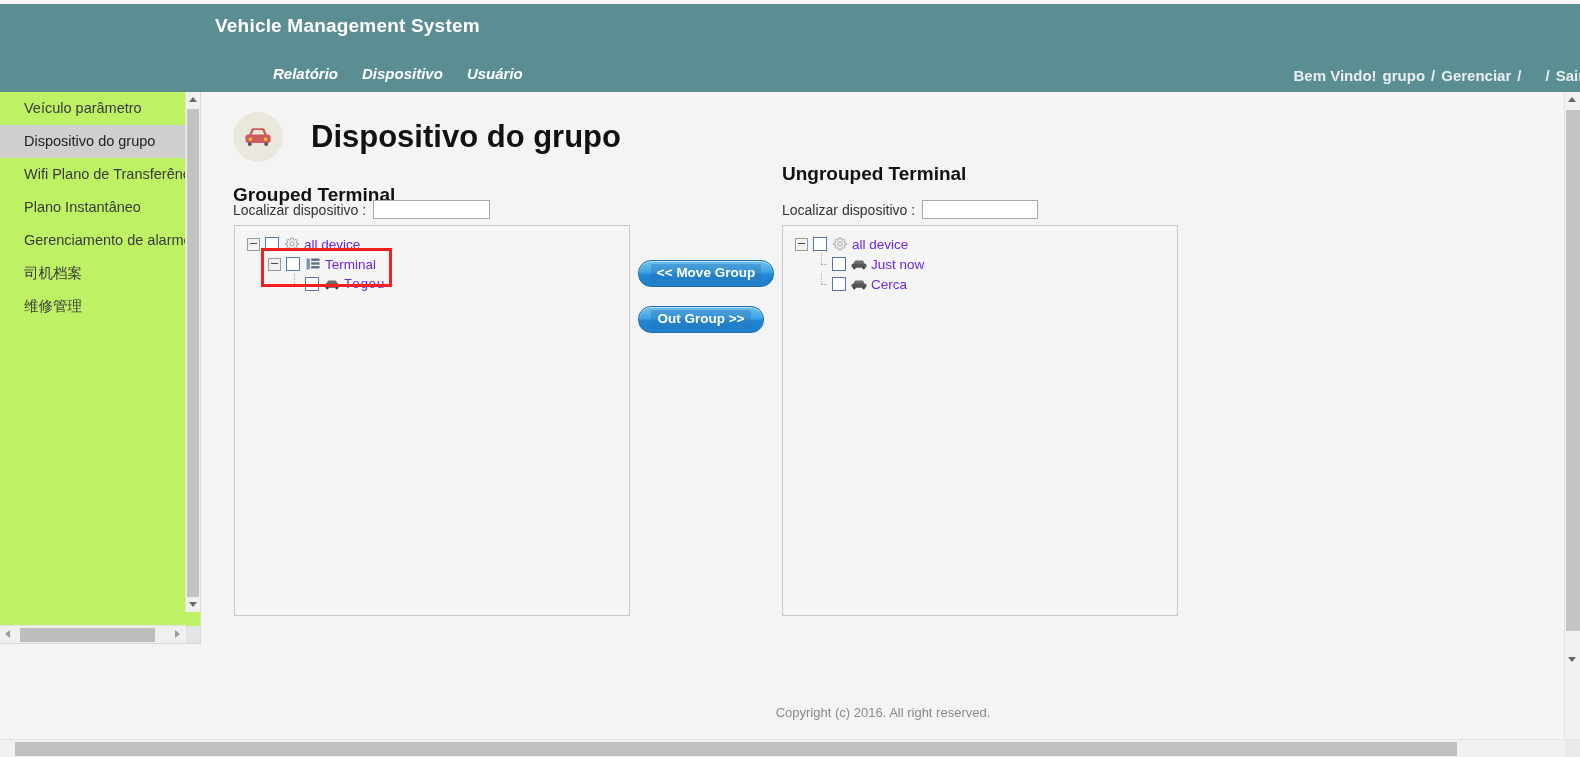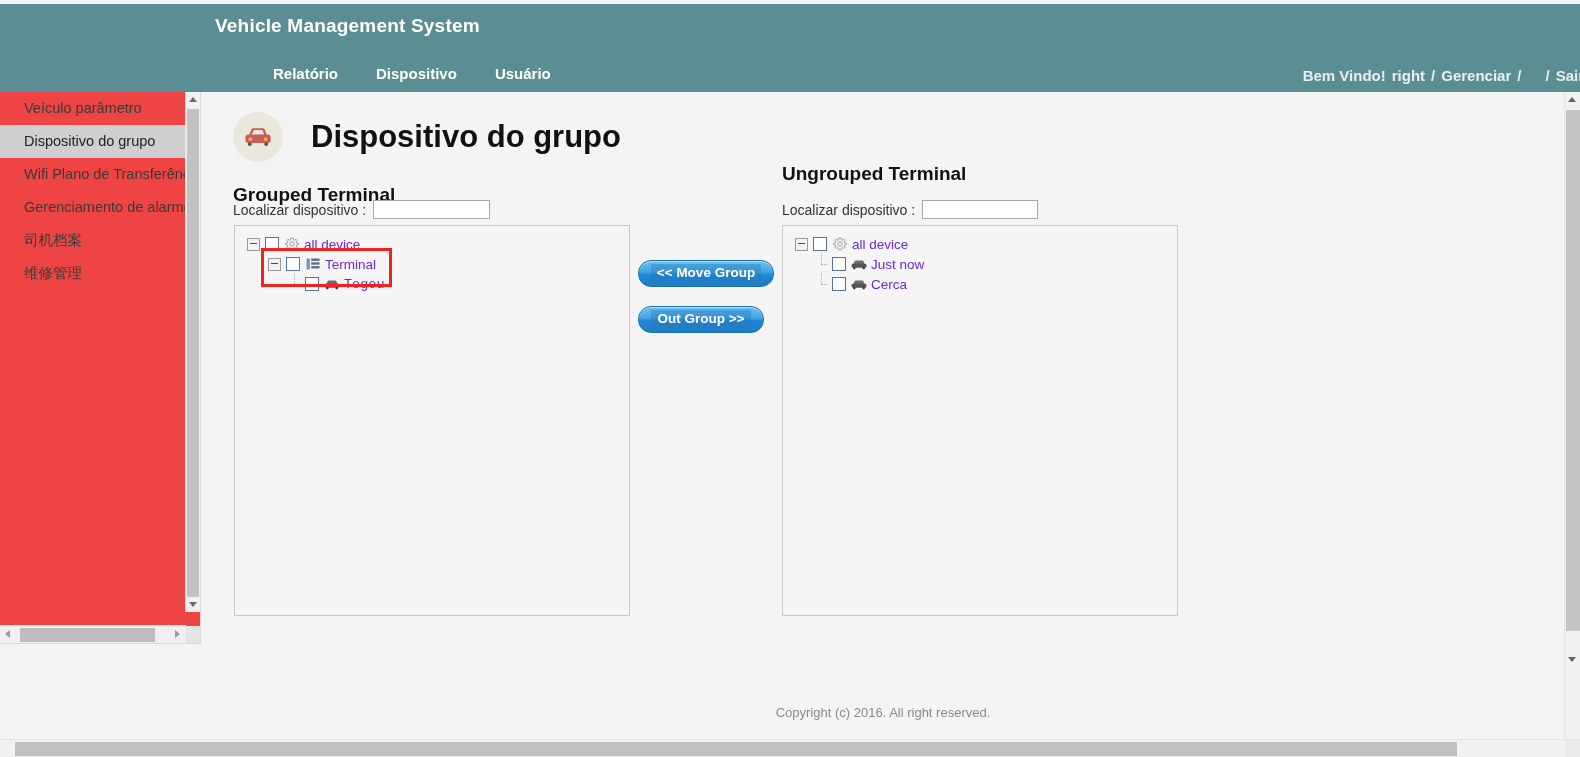--- a/index.html
+++ b/index.html
@@ -44,21 +44,22 @@
     font-size: 19px;
     font-weight: bold;
     color: #ffffff;
     letter-spacing: 0.2px;
     white-space: nowrap;
   }
   .nav {
     position: absolute;
     left: 273px; top: 61px;
     display: flex;
-    gap: 38px;
+    gap: 24px;
+    font-style: italic;
   }
   .nav-item {
     font-size: 15px;
     font-weight: bold;
     color: #ffffff;
     white-space: nowrap;
     text-decoration: none;
     cursor: pointer;
   }
   .welcome-bar {
@@ -75,21 +76,21 @@
   .welcome-bar .sep { color: #e9eff0; }
   .welcome-bar .lnk { cursor: pointer; }
   .welcome-gap { display: inline-block; width: 12px; }
 
   
   .sidebar {
     position: absolute;
     left: 0; top: 92px;
     width: 200px;
     height: 551px;
-    background: #ef4444;
+    background: #bef264;
     border-right: 1px solid #d9d9d9;
     border-bottom: 1px solid #d9d9d9;
     overflow: hidden;
   }
   .sidebar-inner {
     position: absolute;
     left: 0; top: 0;
     width: 186px;
     height: 520px;
     overflow: hidden;
@@ -461,35 +462,36 @@
     <div class="app-title">Vehicle Management System</div>
 
     <div class="nav">
       <span class="nav-item">Relatório</span>
       <span class="nav-item">Dispositivo</span>
       <span class="nav-item">Usuário</span>
     </div>
 
     <div class="welcome-bar">
       <span>Bem Vindo!</span>
-      <span class="lnk">right</span>
+      <span class="lnk">grupo</span>
       <span class="sep">/</span>
       <span class="lnk">Gerenciar</span>
       <span class="sep">/</span>
       <span class="welcome-gap"></span>
       <span class="sep">/</span>
       <span class="lnk">Sair</span>
     </div>
   </div>
 
   <div class="sidebar">
     <div class="sidebar-inner">
       <div class="side-item">Veículo parâmetro</div>
       <div class="side-item active">Dispositivo do grupo</div>
       <div class="side-item">Wifi Plano de Transferênc</div>
+      <div class="side-item">Plano Instantâneo</div>
       <div class="side-item">Gerenciamento de alarme</div>
       <div class="side-item cjk">司机档案</div>
       <div class="side-item cjk">维修管理</div>
     </div>
 
     <div class="sb-vtrack">
       <div class="sb-arrow up">
         <span class="tri up"></span>
       </div>
       <div class="sb-vthumb"></div>

